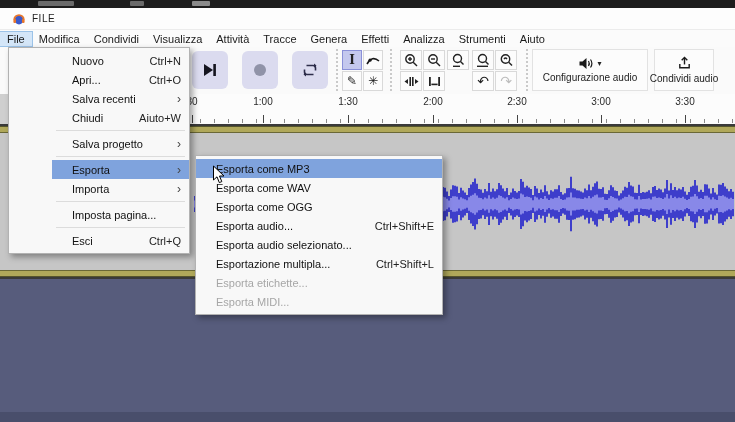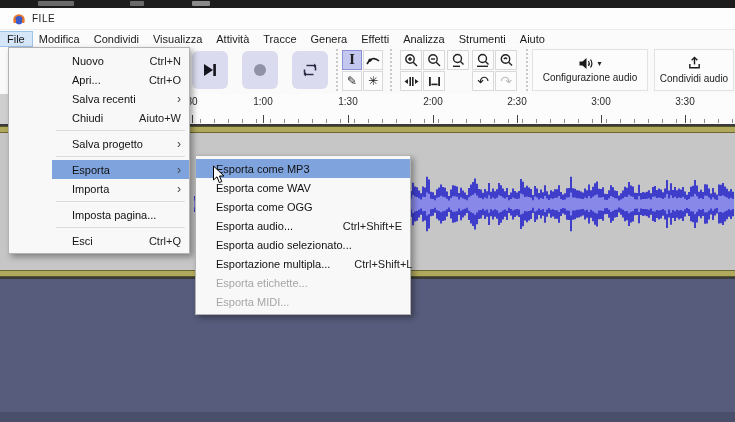--- a/index.html
+++ b/index.html
@@ -63,21 +63,21 @@
         font-size:11px;color:#111;z-index:10;box-sizing:border-box;padding:3px 0;}
   .mrow{height:19px;display:flex;align-items:center;padding:0 8px 0 20px;white-space:nowrap;}
   .mrow .sc{margin-left:auto;padding-left:24px;color:#222;}
   .mrow .arrow{margin-left:auto;color:#444;font-size:12px;line-height:1;}
   .mrow.hl{background:var(--accent-highlight,#7fa3dd);}
   .mrow.dis{color:var(--disabled-text,#a6a6a6);}
   .msep{height:7px;display:flex;align-items:center;padding:0 4px;}
   .msep::after{content:"";flex:1;border-top:1px solid #dcdcdc;}
 
   #file-menu{left:8px;top:47px;width:182px;padding-left:43px;}
-  #export-submenu{left:195px;top:155px;width:216px;}
+  #export-submenu{left:195px;top:155px;width:248px;}
 
   .cursor{z-index:30;}
   svg{display:block;}
 </style>
 </head>
 <body>
 
 <div class="abs top-strip">
   <span class="blk" style="left:38px;width:36px;"></span>
   <span class="blk" style="left:130px;width:14px;"></span>
@@ -239,21 +239,21 @@
           <path d="M1.5 4.5 h3 l4 -3.4 v10.8 l-4 -3.4 h-3 z" fill="#1a1a1a"></path>
           <path d="M10.5 4 q1.6 2.5 0 5" fill="none" stroke="#1a1a1a" stroke-width="1.2"></path>
           <path d="M12.5 2.5 q2.8 4 0 8" fill="none" stroke="#1a1a1a" stroke-width="1.2"></path>
         </svg>
       </span>
       <span style="font-size:8px;color:#222;">▾</span>
     </span>
     <span class="lbl">Configurazione audio</span>
   </div>
 
-  <div class="bigbtn" style="left:654px;width:80px;">
+  <div class="bigbtn" style="left:654px;width:60px;">
     <span>
       <svg width="15" height="15" viewBox="0 0 16 16" fill="none" stroke="#1a1a1a" stroke-width="1.5">
         <line x1="8" y1="2" x2="8" y2="9"></line>
           <path d="M5 4.6 L8 1.6 L11 4.6"></path>
           <path d="M3 8.5 v4 h10 v-4"></path>
       </svg>
     </span>
     <span class="lbl">Condividi audio</span>
   </div>
 </div>

